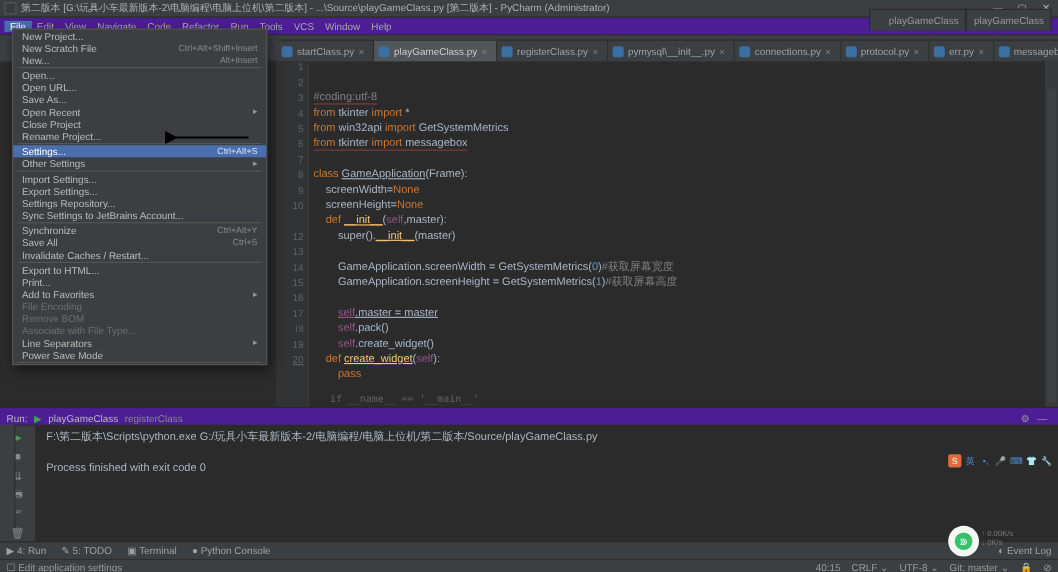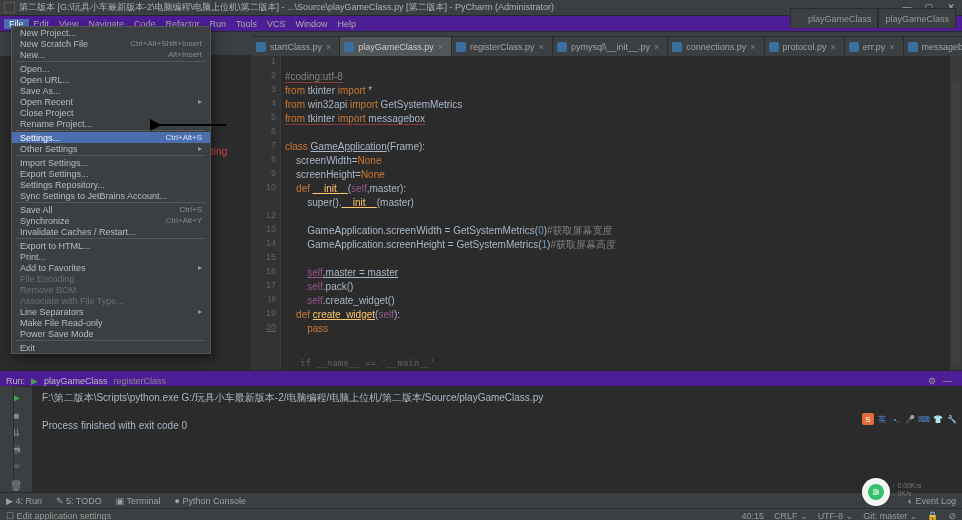--- a/index.html
+++ b/index.html
@@ -8,21 +8,21 @@
   .titlebar{height:16px;background:#3c3f41;border-bottom:1px solid #282828;display:flex;align-items:center;padding:0 4px;position:relative}
   .titlebar .icon-app{width:11px;height:11px;background:#3b3b3b;margin-right:4px;border:1px solid #585858}
   .titlebar .title-text{font-size:9px;color:#afafaf}
   .winbtns{position:absolute;right:0;top:0;display:flex}
   .winbtn{width:22px;height:14px;display:flex;align-items:center;justify-content:center;color:#afafaf;font-size:9px}
   
   .menubar{height:16px;background:#4c1d95;display:flex;align-items:center;padding:0 4px;font-size:9px;color:#aaaaaa;border-bottom:1px solid #2b2b2b}
   .menubar span{padding:0 5px;cursor:default}
   .menubar span.active{background:#4b6eaf;color:#fff}
   
-  .dropdown{position:absolute;left:11px;top:26px;width:200px;background:#3c3f41;border:1px solid #555555;box-shadow:2px 4px 10px rgba(0,0,0,.5);z-index:100}
+  .dropdown{position:absolute;left:11px;top:26px;width:232px;background:#3c3f41;border:1px solid #555555;box-shadow:2px 4px 10px rgba(0,0,0,.5);z-index:100}
   .dd-item{display:flex;align-items:center;justify-content:space-between;height:11px;padding:0 8px;font-size:9px;color:#bbbbbb;cursor:default}
   .dd-item.sel{background:#4b6eaf;color:#fff}
   .dd-sep{height:1px;background:#565656;margin:1px 4px}
   .dd-item.dis{color:#6e6e6e}
   .dd-item .kb{color:#8a8a8a;font-size:8px}
   .dd-item.sel .kb{color:#d7e4ff}
   .dd-item .sub{color:#9a9a9a;font-size:8px}
   
   .navstrip{height:24px;background:#3c3f41;border-bottom:1px solid #2b2b2b;display:flex;align-items:center;position:relative}
   .tabs{position:absolute;left:252px;top:0;display:flex;height:24px;align-items:flex-end}
@@ -30,21 +30,21 @@
   .tab.active{background:#515658;color:#cccccc}
   .tab .ficon{width:10px;height:10px;margin-right:4px;background:#4a7b3f;border-radius:2px}
   .tab .ficon.py{background:#3a6fa2}
   .tab .close{margin-left:4px;color:#808080;font-size:9px}
   .miniTabs{position:absolute;right:6px;top:-24px;display:flex;height:20px}
   .mtab{display:flex;align-items:center;background:#3c3f41;padding:0 6px;font-size:9px;color:#999;border:1px solid #2b2b2b;border-bottom:none}
   
   .main{position:relative;height:314px;background:#2b2b2b}
   .gutter{position:absolute;left:251px;top:0;width:30px;height:100%;background:#313335;border-right:1px solid #3a3a3a}
   .lnum{position:absolute;right:4px;font-size:9px;color:#606366}
-  .code{position:absolute;left:285px;top:0;right:16px;height:100%;font-family:Consolas,Menlo,monospace;font-size:10px;line-height:14px;color:#a9b7c6;white-space:pre}
+  .code{position:absolute;left:285px;top:12px;right:16px;height:100%;font-family:Consolas,Menlo,monospace;font-size:10px;line-height:14px;color:#a9b7c6;white-space:pre}
   .kw{color:#cc7832}
   .fn{color:#ffc66d}
   .cls{color:#a9b7c6}
   .num{color:#6897bb}
   .slf{color:#94558d}
   .cm{color:#808080}
   .nameul{text-decoration:underline}
   .scrollbar{position:absolute;right:0;top:0;width:12px;height:100%;background:#37393b}
   .sbtrack{position:absolute;right:2px;top:24px;bottom:4px;width:8px;background:#3e4143;border-radius:4px}
   .hint{position:absolute;left:300px;bottom:2px;font-family:Consolas,monospace;font-size:9px;color:#606366}
@@ -313,28 +313,28 @@
       <span>Export Settings...</span>
     </div>
     <div class="dd-item">
       <span>Settings Repository...</span>
     </div>
     <div class="dd-item">
       <span>Sync Settings to JetBrains Account...</span>
     </div>
     <div class="dd-sep"></div>
     <div class="dd-item">
+      <span>Synchronize</span>
+      <span class="kb">Ctrl+Alt+Y</span>
+    </div>
+    <div class="dd-item">
       <span>Save All</span>
       <span class="kb">Ctrl+S</span>
     </div>
     <div class="dd-item">
-      <span>Synchronize</span>
-      <span class="kb">Ctrl+Alt+Y</span>
-    </div>
-    <div class="dd-item">
       <span>Invalidate Caches / Restart...</span>
     </div>
     <div class="dd-sep"></div>
     <div class="dd-item">
       <span>Export to HTML...</span>
     </div>
     <div class="dd-item">
       <span>Print...</span>
     </div>
     <div class="dd-item">
@@ -348,29 +348,23 @@
       <span>Remove BOM</span>
     </div>
     <div class="dd-item dis">
       <span>Associate with File Type...</span>
     </div>
     <div class="dd-item">
       <span>Line Separators</span>
       <span class="sub">▸</span>
     </div>
     <div class="dd-item">
-      <span>Make File Read-only</span>
-    </div>
-    <div class="dd-item">
       <span>Power Save Mode</span>
     </div>
     <div class="dd-sep"></div>
-    <div class="dd-item">
-      <span>Exit</span>
-    </div>
   </div>
 
 <div class="arrow">
   <svg width="70" height="10">
       <defs>
         <marker id="ah" markerWidth="8" markerHeight="8" refX="1" refY="3" orient="auto">
           <path d="M6,0 L0,3 L6,6 Z" fill="#000"></path>
         </marker>
       </defs>
   <line x1="70" y1="5" x2="4" y2="5" stroke="#000" stroke-width="2" marker-end="url(#ah)"></line>

